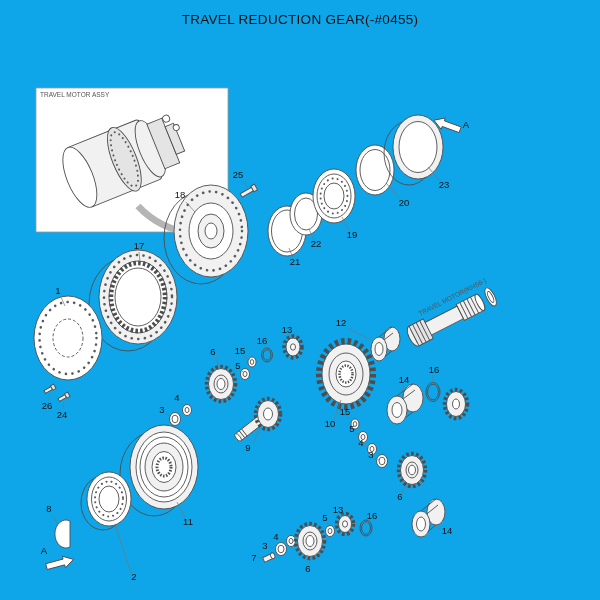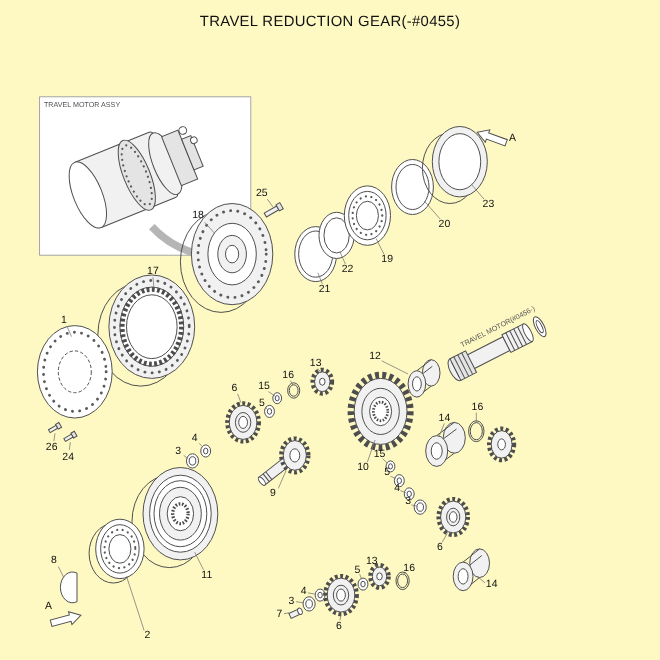--- a/index.html
+++ b/index.html
@@ -1,16 +1,16 @@
 <!DOCTYPE html>
 <html><head>
 <meta charset="utf-8">
 <style>
   html,body{margin:0;padding:0;background:#fff;}
-  .canvas{width:600px;height:600px;position:relative;background:#fef9c3;}
+  .canvas{width:600px;height:600px;position:relative;background:#0ea5e9;}
   svg{display:block;}
   .s  {fill:none;stroke:#4d4d4d;stroke-width:0.9;}
   .fw {fill:#ffffff;stroke:#4d4d4d;stroke-width:0.9;}
   .fl {fill:#f1f1f1;stroke:#4d4d4d;stroke-width:0.9;}
   .fg {fill:#e4e4e4;stroke:#4d4d4d;stroke-width:0.9;}
   .teeth{fill:none;stroke:#4d4d4d;stroke-width:4.5;stroke-dasharray:2.6 2.2;}
   .teeth-big{fill:none;stroke:#4d4d4d;stroke-width:6;stroke-dasharray:3.5 3;}
   .dots{fill:none;stroke:#5a5a5a;stroke-width:2.6;stroke-dasharray:0.1 6.5;stroke-linecap:round;}
   .dots-sm{fill:none;stroke:#5a5a5a;stroke-width:2;stroke-dasharray:0.1 5;stroke-linecap:round;}
   .leaders line{stroke:#777;stroke-width:0.7;}

